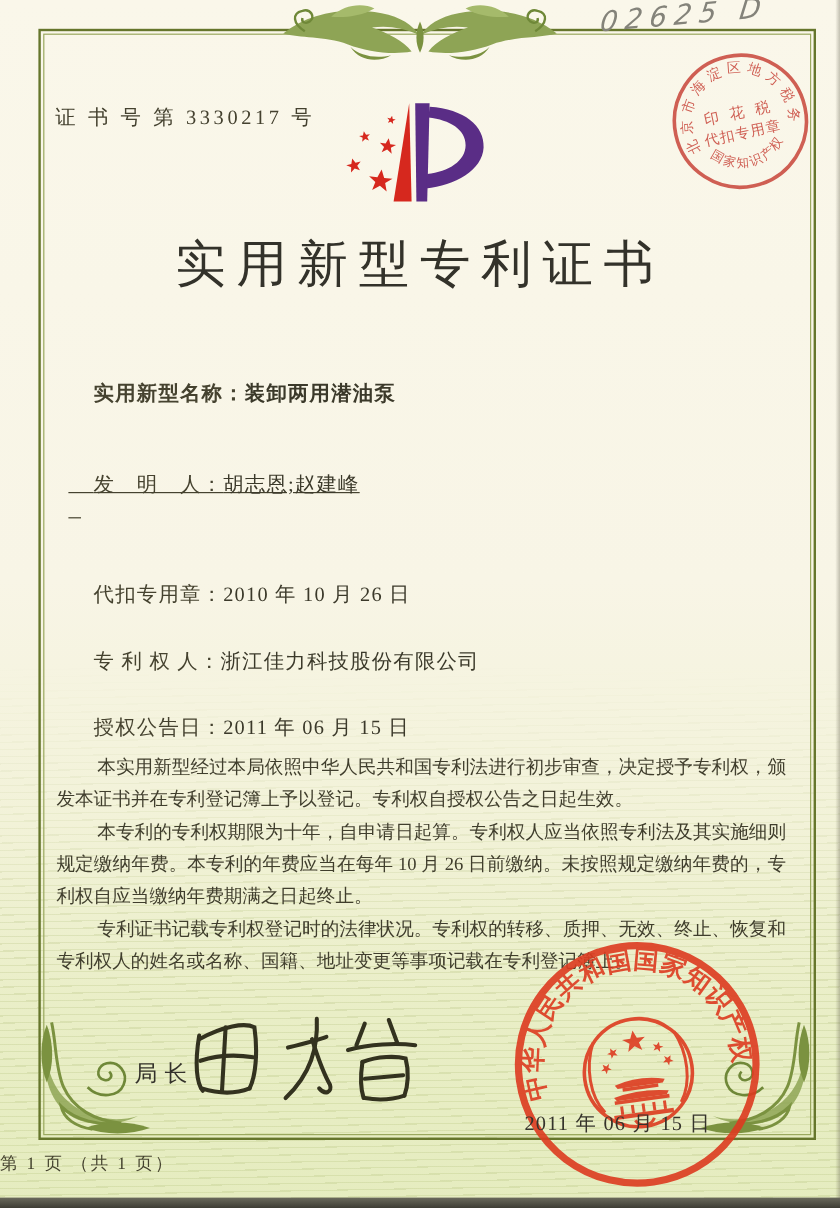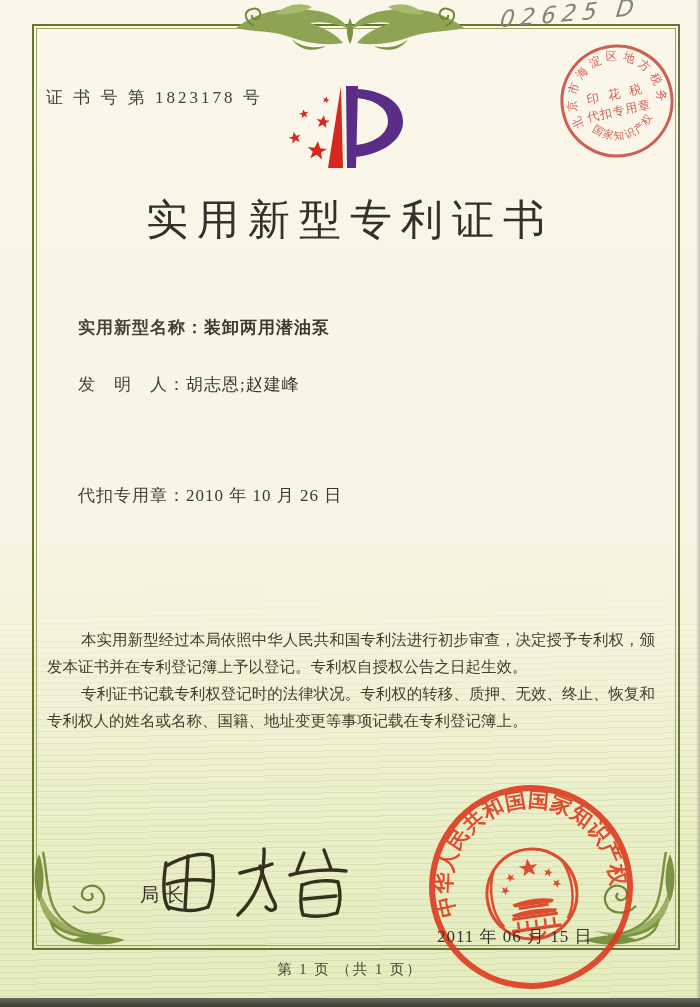--- a/index.html
+++ b/index.html
@@ -23,26 +23,26 @@
     transform:rotate(-5deg) skewX(-12deg);
   }
   .title{
     position:absolute;left:0;top:192px;width:700px;text-align:center;
     font-size:42px;letter-spacing:9px;color:#33322a;white-space:pre;
   }
   .field-row{position:absolute;left:57px;font-size:17px;letter-spacing:1px;white-space:pre;color:#45422f;}
   .field-row .val{color:#3b392a;}
   .body-text{position:absolute;left:47px;top:607px;width:608px;margin-top:19px;}
   .body-text p{margin:0;font-size:15.5px;line-height:27px;text-align:justify;text-indent:2.2em;color:#403e2d;}
-  .signoff-label{position:absolute;left:112px;top:882px;font-size:19px;letter-spacing:6px;color:#33312a;margin-left:28px;}
+  .signoff-label{position:absolute;left:112px;top:882px;font-size:19px;letter-spacing:6px;color:#33312a;}
   .sig-svg{position:absolute;left:152px;top:833px;}
   .seal-svg{position:absolute;left:424px;top:780px;opacity:.9;}
   .stamp-svg{position:absolute;left:554px;top:38px;opacity:.85;}
   .seal-date{position:absolute;left:437px;top:925px;font-size:17px;letter-spacing:1px;color:#35332b;white-space:pre;z-index:6;}
-  .footer{position:absolute;left:0;top:960px;width:700px;text-align:center;font-size:14.5px;letter-spacing:2px;color:#45432f;white-space:pre;}
+  .footer{position:absolute;left:0;top:960px;width:700px;text-align:left;font-size:14.5px;letter-spacing:2px;color:#45432f;white-space:pre;}
   .bottom-strip{position:absolute;left:0;bottom:0;width:700px;height:9px;background:linear-gradient(180deg,#6a695c,#3c3b33);}
   .right-edge{position:absolute;right:0;top:0;width:4px;height:1007px;background:linear-gradient(90deg,rgba(0,0,0,0),rgba(90,88,70,0.35));}
   .orn{position:absolute;}
   .sr{position:absolute;width:1px;height:1px;overflow:hidden;clip:rect(0 0 0 0);}
   svg text{font-family:"Liberation Serif","DejaVu Serif",serif;}
 </style>
 </head>
 <body>
 
 <div class="page">
@@ -72,21 +72,21 @@
       <path d="M94,8 C88,24 88,42 94,56 C100,42 100,22 94,8 Z" fill="#7b9240"></path>
       <path d="M8,94 C26,88 46,88 62,94 C46,100 24,100 8,94 Z" fill="#7b9240"></path>
     </g>
   </svg>
   <svg class="orn" style="left:33px;top:846px;" width="100" height="100" viewBox="0 0 100 100">
     <use href="#cornerflo" transform="translate(100,0) scale(-1,1)"></use>
   </svg>
 
   <div class="hand-note">02625  D</div>
 
-  <div class="cert-no">证 书 号 第 1823178 号</div>
+  <div class="cert-no">证 书 号 第 3330217 号</div>
 
   <svg class="stamp-svg" width="126" height="126" viewBox="0 0 126 126">
     <g transform="rotate(-12 63 63)" fill="#c8453a">
       <circle cx="63" cy="63" r="55" fill="none" stroke="#c8453a" stroke-width="3"></circle>
       <defs>
         <path id="taxtop" d="M26.8,82.2 A41,41 0 1 1 99.2,82.2" fill="none"></path>
         <path id="taxbot" d="M29.9,83.5 A40,40 0 0 0 96.1,83.5" fill="none"></path>
       </defs>
       <text font-size="11.5" letter-spacing="4.5">
         <textPath href="#taxtop" startOffset="2">北京市海淀区地方税务局</textPath>
@@ -115,29 +115,36 @@
       <polygon points="73,2 85,2 83,84 74,84"></polygon>
       <path d="M85,5 C114,7 131,21 130,39 C129,58 106,71 82,73 L83,61 C101,59 115,50 115,37 C115,24 102,16 84,14 Z"></path>
     </g>
   </svg>
 
   <div class="title">实用新型专利证书</div>
 
   <div class="field-row" style="top:296px;font-weight:bold;">
     <span class="lbl">实用新型名称：</span><span class="val">装卸两用潜油泵</span>
   </div>
-  <div class="field-row" style="top:353px;">
+  <div class="field-row" style="top:372px;text-decoration:underline;">
     <span class="lbl">发　明　人：</span><span class="val">胡志恩;赵建峰</span>
   </div>
   <div class="field-row" style="top:464px;">
     <span class="lbl">代扣专用章：</span><span class="val">2010 年 10 月 26 日</span>
   </div>
+  <div class="field-row" style="top:520px;">
+    <span class="lbl">专 利 权 人：</span><span class="val">浙江佳力科技股份有限公司</span>
+  </div>
+  <div class="field-row" style="top:575px;">
+    <span class="lbl">授权公告日：</span><span class="val">2011 年 06 月 15 日</span>
+  </div>
 
   <div class="body-text">
     <p>本实用新型经过本局依照中华人民共和国专利法进行初步审查，决定授予专利权，颁发本证书并在专利登记簿上予以登记。专利权自授权公告之日起生效。</p>
+    <p>本专利的专利权期限为十年，自申请日起算。专利权人应当依照专利法及其实施细则规定缴纳年费。本专利的年费应当在每年 10 月 26 日前缴纳。未按照规定缴纳年费的，专利权自应当缴纳年费期满之日起终止。</p>
     <p>专利证书记载专利权登记时的法律状况。专利权的转移、质押、无效、终止、恢复和专利权人的姓名或名称、国籍、地址变更等事项记载在专利登记簿上。</p>
   </div>
 
   <div class="signoff-label">局长</div>
   <span class="sr">田力普</span>
   <svg class="sig-svg" width="200" height="102" viewBox="0 0 200 102">
     <g fill="none" stroke="#33321f" stroke-width="3.4" stroke-linecap="round">
 
       <path d="M14,30 C10,54 12,70 17,76"></path>
       <path d="M14,33 C34,22 52,19 60,23 C63,44 61,64 56,74"></path>

